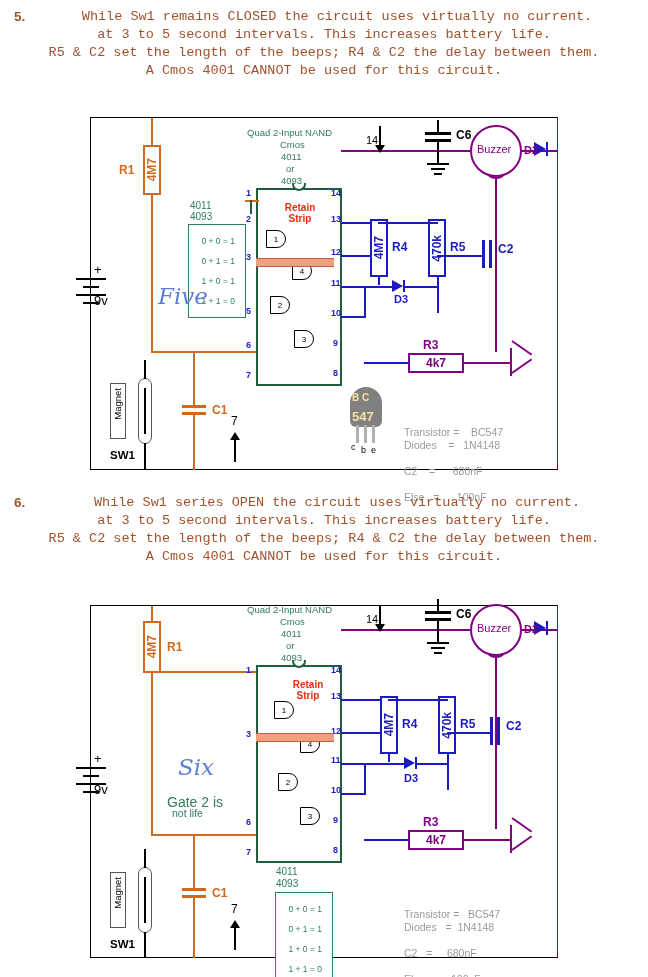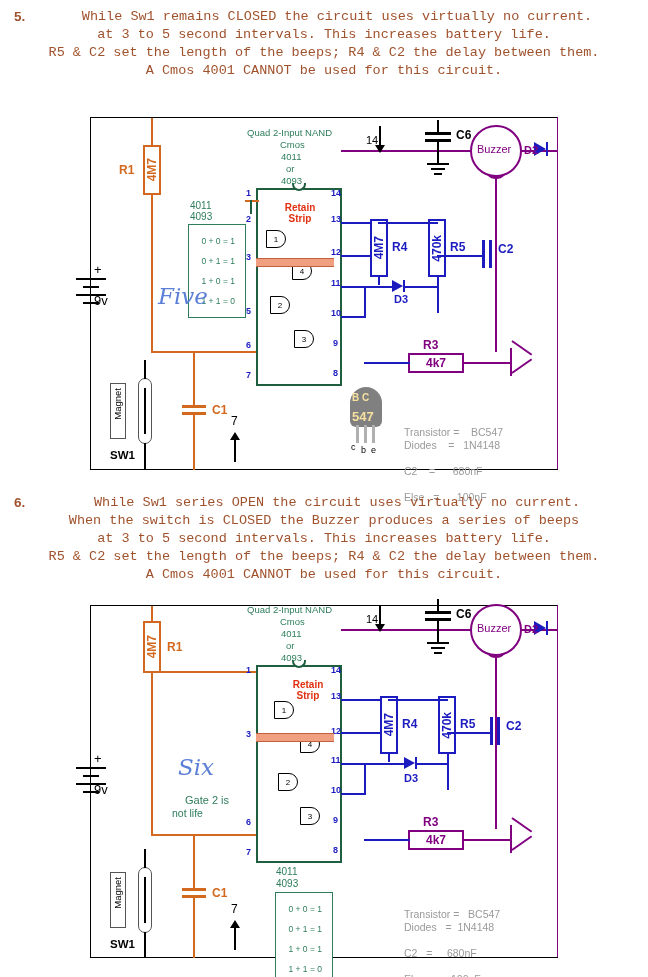--- a/index.html
+++ b/index.html
@@ -241,21 +241,20 @@
 <span style="display:block">C2    =      680nF</span>
 <span style="display:block">Else   =      100nF</span>
   </div>
 </div>
 
 <div class="blk" style="top:489px;height:488px;">
 
   <div class="head" style="position:absolute;left:0;top:5px;width:648px;">
     <span class="num">6.</span>
     <span class="l l1">While Sw1 series OPEN the circuit uses virtually no current.</span>
-    <span class="l">When the switch is CLOSED the Buzzer produces a series of beeps</span>
     <span class="l">at 3 to 5 second intervals.  This increases battery life.</span>
     <span class="l">R5 &amp; C2 set the length of the beeps; R4 &amp; C2 the delay between them.</span>
     <span class="l">A Cmos 4001 CANNOT be used for this circuit.</span>
   </div>
 
   <div class="ln c-black" style="left:90px;top:116px;width:468px;height:1px;"></div>
   <div class="ln c-black" style="left:90px;top:116px;width:1px;height:352px;"></div>
   <div class="ln c-black" style="left:90px;top:468px;width:468px;height:1px;"></div>
   <div class="ln c-purple" style="left:557px;top:116px;width:1px;height:352px;"></div>
 
@@ -305,21 +304,21 @@
   <div class="lbl t-green" style="left:276px;top:377px;font-size:10px;">4011</div>
   <div class="lbl t-green" style="left:276px;top:389px;font-size:10px;">4093</div>
   <div class="truth" style="left:275px;top:403px;width:50px;">
     <span>0 + 0 = 1</span><br>
     <span>0 + 1 = 1</span><br>
     <span>1 + 0 = 1</span><br>
     <span>1 + 1 = 0</span>
   </div>
 
   <div class="script" style="left:178px;top:265px;">Six</div>
-  <div class="lbl t-green" style="left:185px;top:305px;font-size:11px;">Gate 2 is</div>
+  <div class="lbl t-green" style="left:167px;top:305px;font-size:14px;">Gate 2 is</div>
   <div class="lbl t-green" style="left:172px;top:318px;font-size:10.5px;">not life</div>
 
   <div class="pin" style="left:246px;top:176px;">1</div>
   <div class="pin" style="left:246px;top:240px;">3</div>
   <div class="pin" style="left:246px;top:328px;">6</div>
   <div class="pin" style="left:246px;top:358px;">7</div>
 
   <div class="pin" style="left:331px;top:176px;">14</div>
   <div class="pin" style="left:331px;top:202px;">13</div>
   <div class="pin" style="left:331px;top:237px;">12</div>

